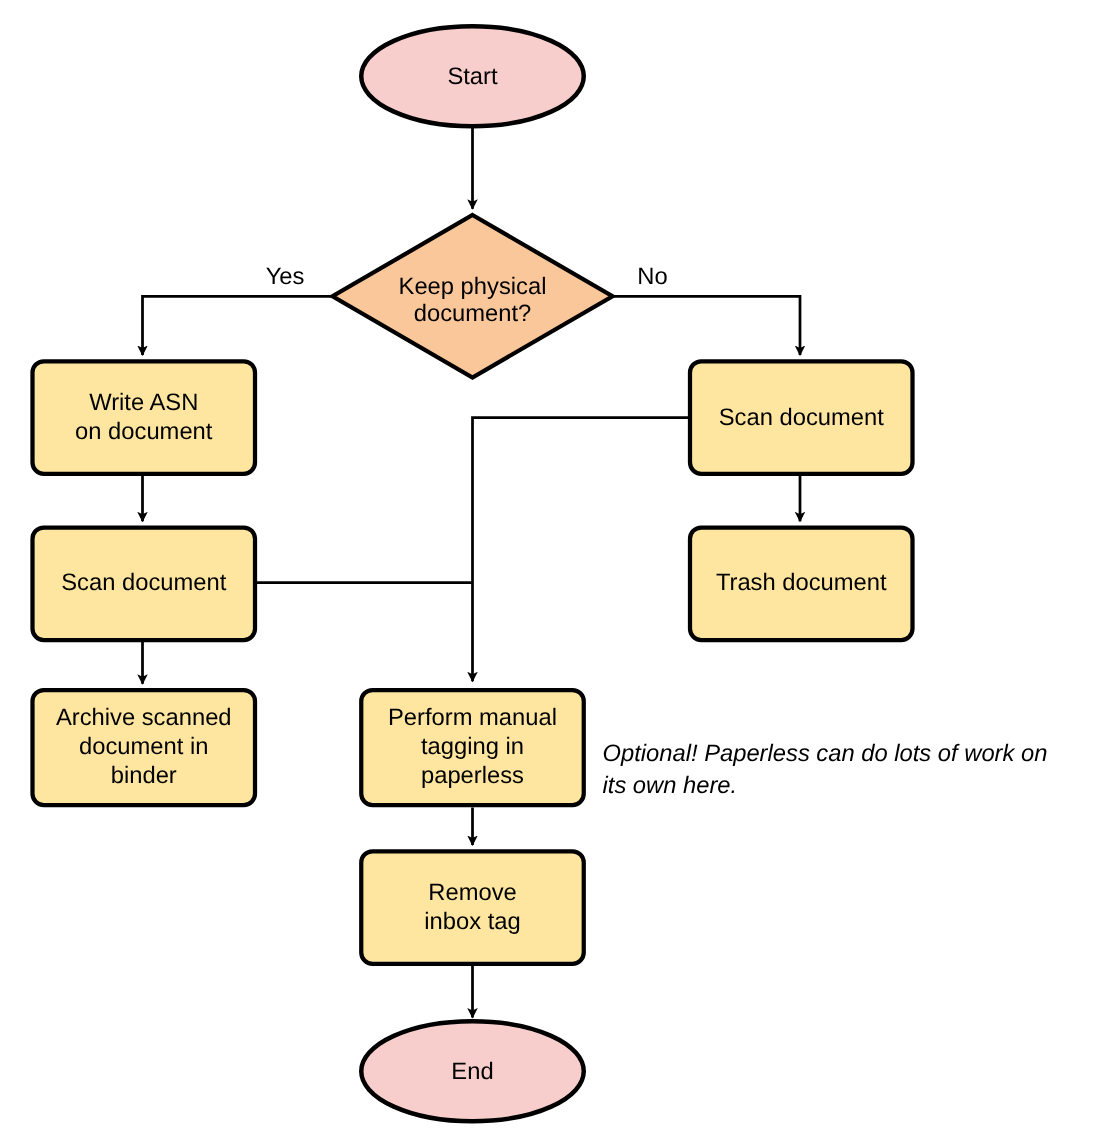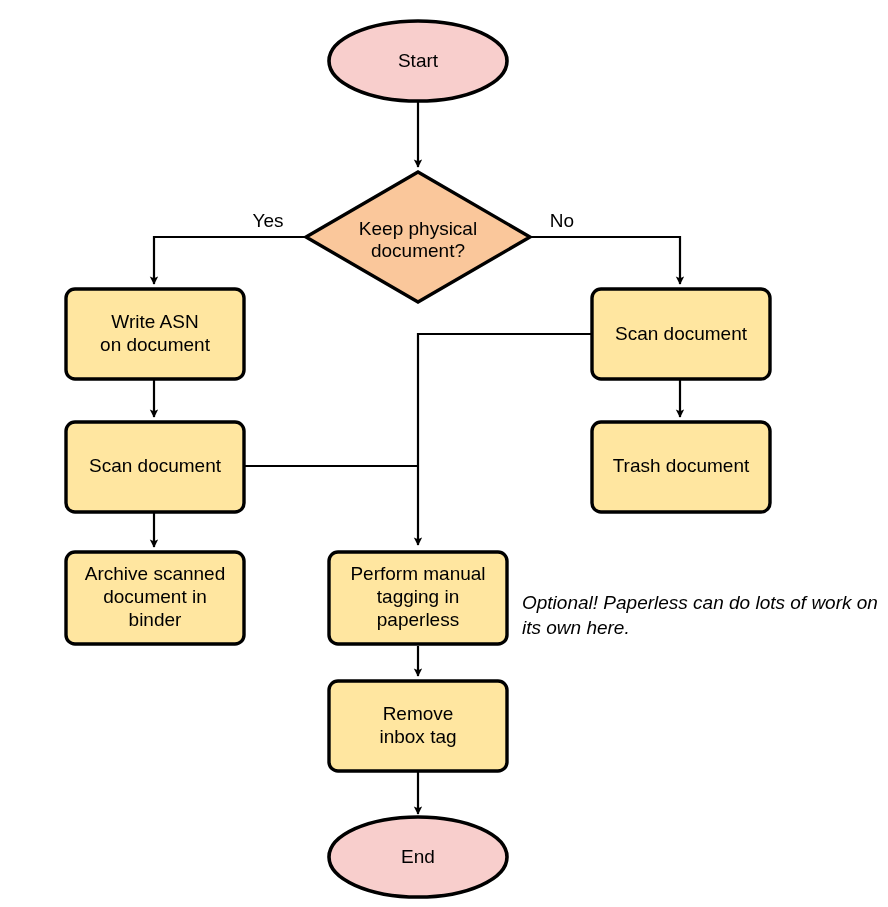--- a/index.html
+++ b/index.html
@@ -11,21 +11,20 @@
     width: 888px;
     height: 907px;
     font-family: "Liberation Sans", sans-serif;
     overflow: hidden;
   }
   #flowchart-root {
     position: relative;
     width: 740px;
     height: 907px;
     background: #ffffff;
-    margin-left: 40px;
   }
   #flow-svg {
     position: absolute;
     left: 0;
     top: 0;
     width: 888px;
     height: 907px;
   }
   .node-text {
     font-family: "Liberation Sans", sans-serif;

